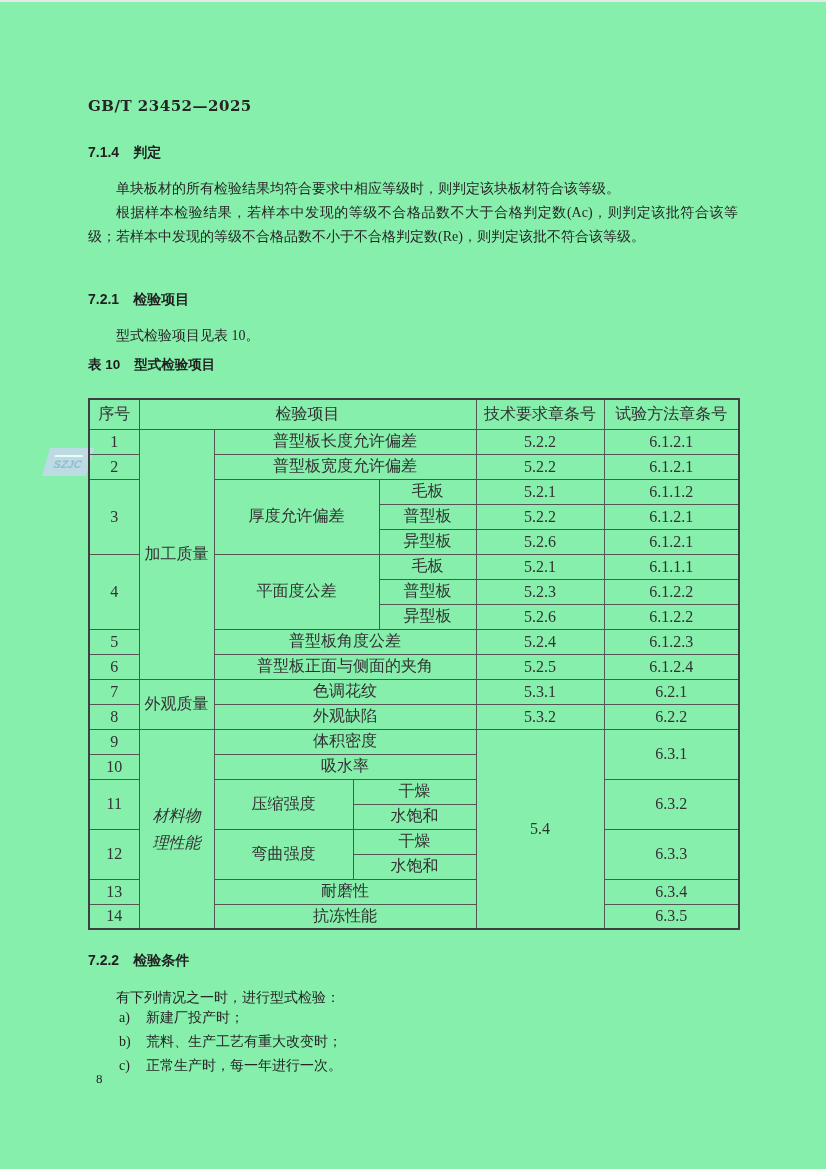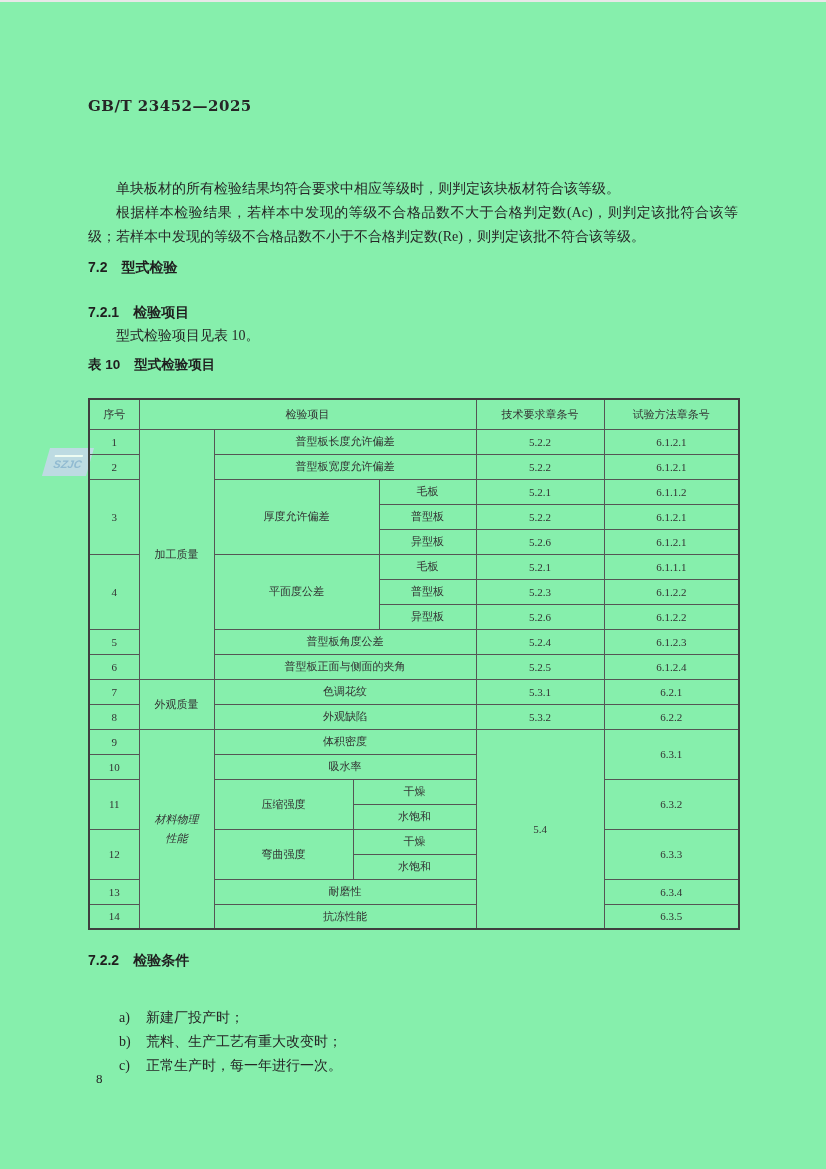--- a/index.html
+++ b/index.html
@@ -35,21 +35,21 @@
   .caption {
     left: 88px; width: 650px; top: 354px;
     font-family: "Liberation Sans", "DejaVu Sans", sans-serif;
     font-weight: bold; font-size: 13.5px; color: #1f1f1f;
   }
   .caption .cap-gap { display:inline-block; width: 14px; }
   table.spec {
     position: absolute; top: 396px; left: 88px;
     border-collapse: collapse; table-layout: fixed;
     width: 650px;
-    font-size: 11px; color: #333;
+    font-size: 16px; color: #333;
     border: 2px solid #3f3f3f;
   }
   table.spec th, table.spec td {
     border: 1px solid #555;
     text-align: center; vertical-align: middle;
     padding: 0; font-weight: normal;
     overflow: hidden;
   }
   table.spec thead tr { height: 30px; }
   table.spec tbody tr { height: 25px; }
@@ -76,30 +76,30 @@
 <body>
 
 <div class="page">
 
   <div class="abs doc-code">GB/T 23452—2025</div>
 
   <div class="abs watermark">
     <span class="wm-text">SZJC</span>
   </div>
 
+  <div class="abs heading" style="top:142px">
+    <span class="h-num">7.1.4</span><span>判定</span>
+  </div>
 
   <div class="abs para indent" style="top:199px">根据样本检验结果，若样本中发现的等级不合格品数不大于合格判定数(Ac)，则判定该批符合该等级；若样本中发现的等级不合格品数不小于不合格判定数(Re)，则判定该批不符合该等级。</div>
 
   <div class="abs para indent" style="top:175px">单块板材的所有检验结果均符合要求中相应等级时，则判定该块板材符合该等级。</div>
 
-  <div class="abs heading" style="top:257px">
-    <span class="h-num">7.2</span><span>型式检验</span>
-  </div>
-
-  <div class="abs heading" style="top:302px">
+
+  <div class="abs heading" style="top:289px">
     <span class="h-num">7.2.1</span><span>检验项目</span>
   </div>
 
   <div class="abs para indent" style="top:322px">型式检验项目见表 10。</div>
 
   <div class="abs caption">
     <span>表 10</span><span class="cap-gap"></span><span>型式检验项目</span>
   </div>
 
   <table class="spec">
@@ -232,20 +232,21 @@
         <td colspan="3">抗冻性能</td>
         <td>6.3.5</td>
       </tr>
     </tbody>
   </table>
 
   <div class="abs heading" style="top:950px">
     <span class="h-num">7.2.2</span><span>检验条件</span>
   </div>
 
+  <div class="abs para indent" style="top:984px">有下列情况之一时，进行型式检验：</div>
 
   <div class="abs list-row" style="top:1031px">
     <span class="lbl">b)</span><span>荒料、生产工艺有重大改变时；</span>
   </div>
   <div class="abs list-row" style="top:1007px">
     <span class="lbl">a)</span><span>新建厂投产时；</span>
   </div>
   <div class="abs list-row" style="top:1055px">
     <span class="lbl">c)</span><span>正常生产时，每一年进行一次。</span>
   </div>

